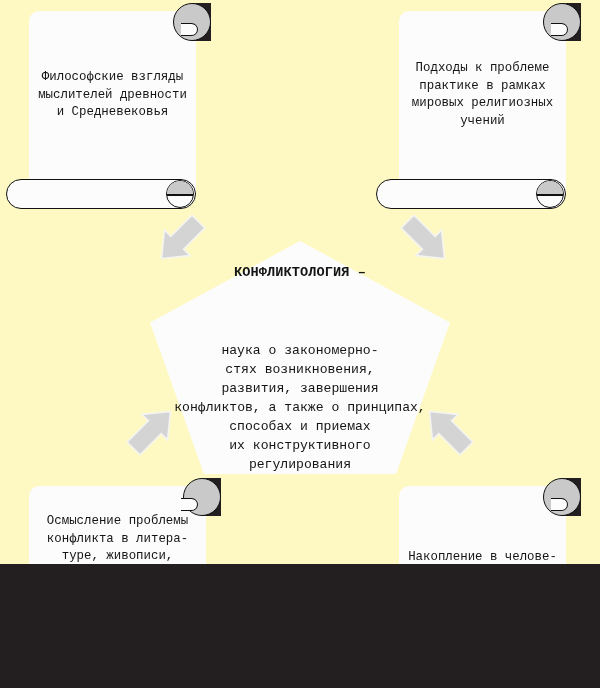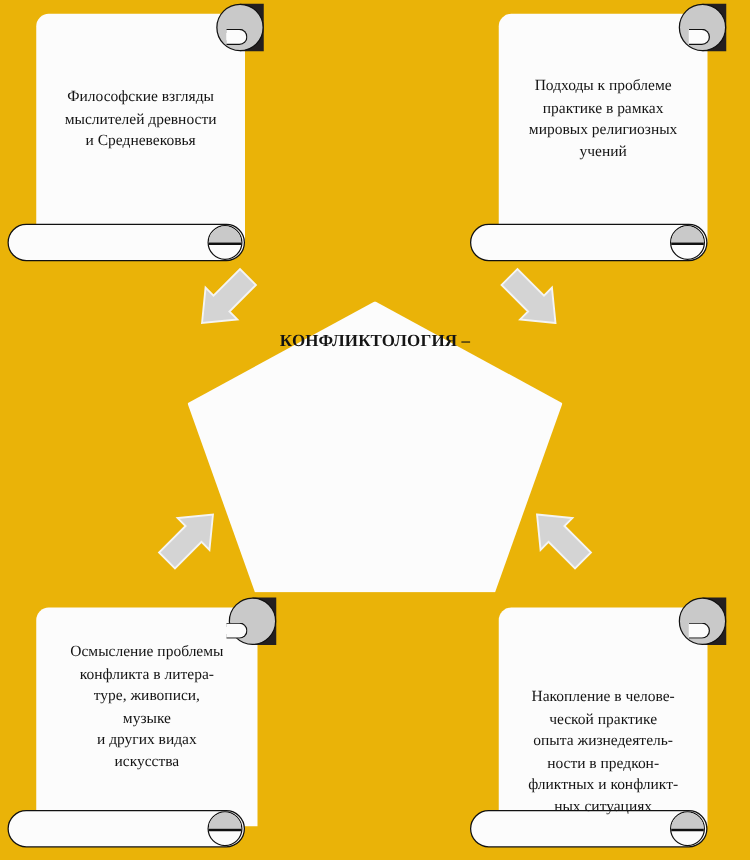--- a/index.html
+++ b/index.html
@@ -3,24 +3,24 @@
 <meta charset="utf-8">
 <style>
   html, body {
     margin: 0;
     padding: 0;
     background: #231f20;
   }
   #stage {
     position: relative;
     width: 600px;
-    height: 688px;
-    background: #eab308;
+    height: 564px;
+    background: #fef9c3;
     overflow: hidden;
-    font-family: Liberation Serif, serif;
+    font-family: Liberation Mono, monospace;
   }
 
   
   .scroll {
     position: absolute;
   }
   .scroll-sheet {
     position: absolute;
     left: 0;
     top: 0;
@@ -251,15 +251,22 @@
 
   <svg class="arrow" style="left:412px; top:398px;" width="72" height="64" viewBox="0 0 72 64">
     <g transform="rotate(-45 36 32)">
       <path d="M36 6 L54 28 L45 28 L45 58 L27 58 L27 28 L18 28 Z" fill="#d4d4d4" stroke="#f4f4f4" stroke-width="1.5"></path>
     </g>
   </svg>
 
   <div class="pentagon"></div>
   <div class="pent-text">
     <div class="pent-title">КОНФЛИКТОЛОГИЯ –</div>
+    <div class="pent-body">наука о закономерно-
+стях возникновения,
+развития, завершения
+конфликтов, а также о принципах,
+способах и приемах
+их конструктивного
+регулирования</div>
   </div>
 
 </div>
 
 </body></html>

